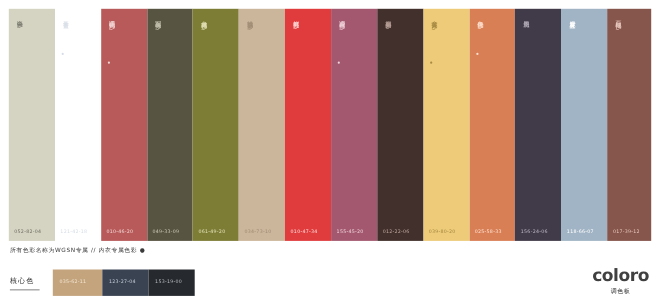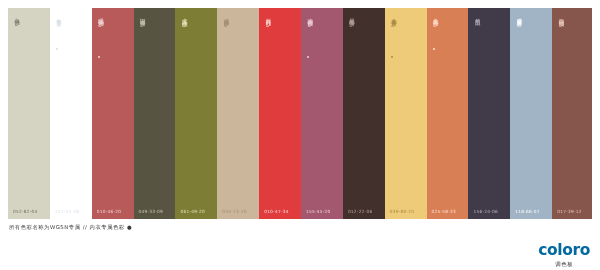--- a/index.html
+++ b/index.html
@@ -126,21 +126,21 @@
   #brand {
     position: absolute;
     right: 10px;
     top: 243px;
     text-align: center;
   }
   #brand-name {
     font-size: 15.5px;
     font-weight: bold;
     letter-spacing: -0.4px;
-    color: #0369a1;
+    color: #404040;
     line-height: 1;
     font-family: "DejaVu Sans", sans-serif;
   }
   #brand-sub {
     margin-top: 2px;
     font-size: 5.4px;
     letter-spacing: 0.6px;
     color: #2a2a2a;
     font-family: "DejaVu Sans", sans-serif;
   }
@@ -209,19 +209,36 @@
         <div class="swatch-code" style="color: rgb(255, 255, 255);">118-66-07</div>
       </div>
       <div class="swatch" style="background: rgb(134, 85, 75); width: 40px;">
         <div class="swatch-label" style="color: rgb(233, 201, 191);">西柚红褐沙</div>
         <div class="swatch-code" style="color: rgb(233, 201, 191);">017-39-12</div>
       </div>
     </div>
 
   <div id="caption">所有色彩名称为WGSN专属  //  内衣专属色彩  ●</div>
 
+  <div id="core-row">
+    <div id="core-label-wrap">
+      <div id="core-label">核心色</div>
+      <div id="core-label-rule"></div>
+    </div>
+    <div id="core-swatches">
+        <div class="core-swatch" style="background: rgb(196, 164, 125); width: 45px;">
+          <div class="core-code" style="color: rgb(242, 228, 210);">035-62-11</div>
+        </div>
+        <div class="core-swatch" style="background: rgb(58, 67, 82); width: 42px;">
+          <div class="core-code" style="color: rgb(198, 205, 216);">123-27-04</div>
+        </div>
+        <div class="core-swatch" style="background: rgb(38, 42, 46); width: 42px;">
+          <div class="core-code" style="color: rgb(184, 188, 192);">153-19-00</div>
+        </div>
+      </div>
+  </div>
 
   <div id="brand">
     <div id="brand-name">coloro</div>
     <div id="brand-sub">调色板</div>
   </div>
 
 </div>
 
 </body></html>

